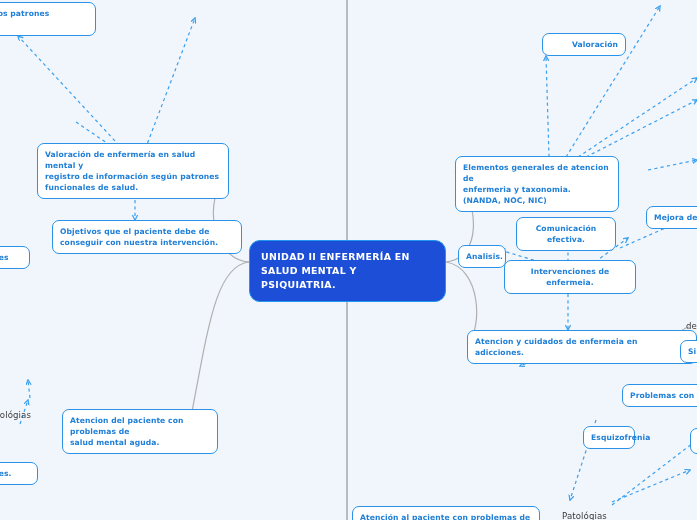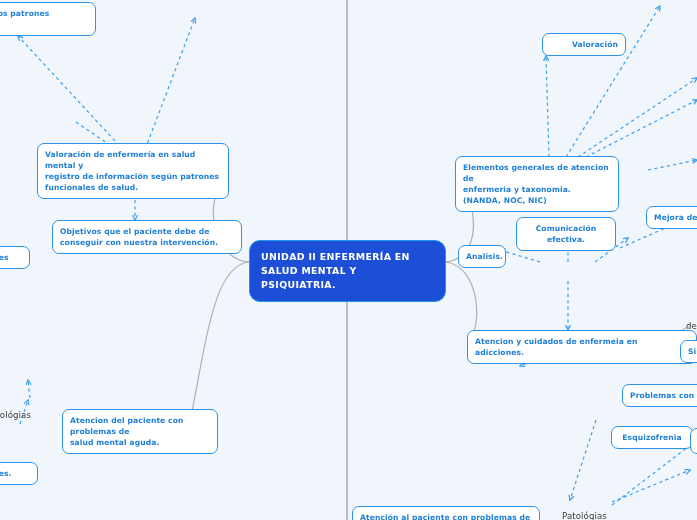--- a/index.html
+++ b/index.html
@@ -131,28 +131,29 @@
 
   <div class="node" style="left:455px; top:156px; width:164px;">Elementos generales de atencion de
 enfermeria y taxonomia. (NANDA, NOC, NIC)</div>
 
   <div class="node" style="left:458px; top:225px; width:48px; text-align:center;margin-top:20px;">Analisis.</div>
 
   <div class="node" style="left:516px; top:217px; width:100px; text-align:center;">Comunicación efectiva.</div>
 
   <div class="node" style="left:646px; top:206px; width:84px;">Mejora del</div>
 
+  <div class="node" style="left:504px; top:260px; width:132px; text-align:center;">Intervenciones de enfermeia.</div>
 
   <div class="node" style="left:467px; top:330px; width:230px;">Atencion y cuidados de enfermeia en
 adicciones.</div>
 
 
   <div class="node" style="left:622px; top:384px; width:96px;">Problemas con las</div>
 
-  <div class="node" style="left:611px; top:426px; width:82px; text-align:center;">Esquizofrenia</div>
+  <div class="node" style="left:583px; top:426px; width:52px; text-align:center;">Esquizofrenia</div>
 
   <div class="node plain" style="left:562px; top:510px; width:64px;">Patológias</div>
 
   <div class="node" style="left:352px; top:506px; width:188px;">Atención al paciente con problemas de</div>
 
   <div class="node plain" style="left:686px; top:320px; width:30px;">de</div>
 
   <div class="node" style="left:680px; top:340px; width:44px;">Si</div>
 
   <div class="node" style="left:690px; top:428px; width:34px; height:26px;"></div>

